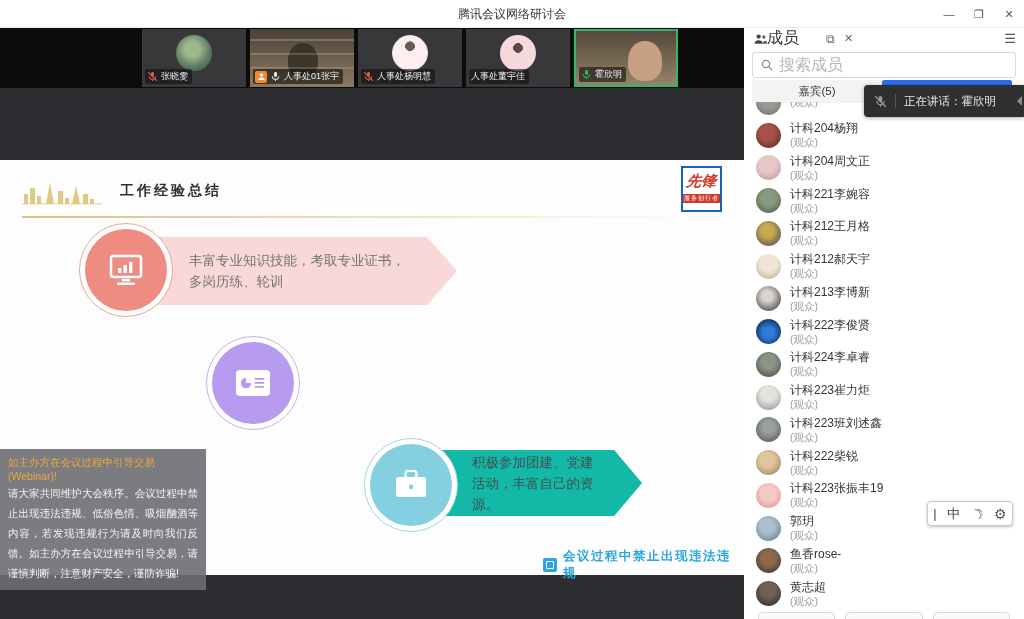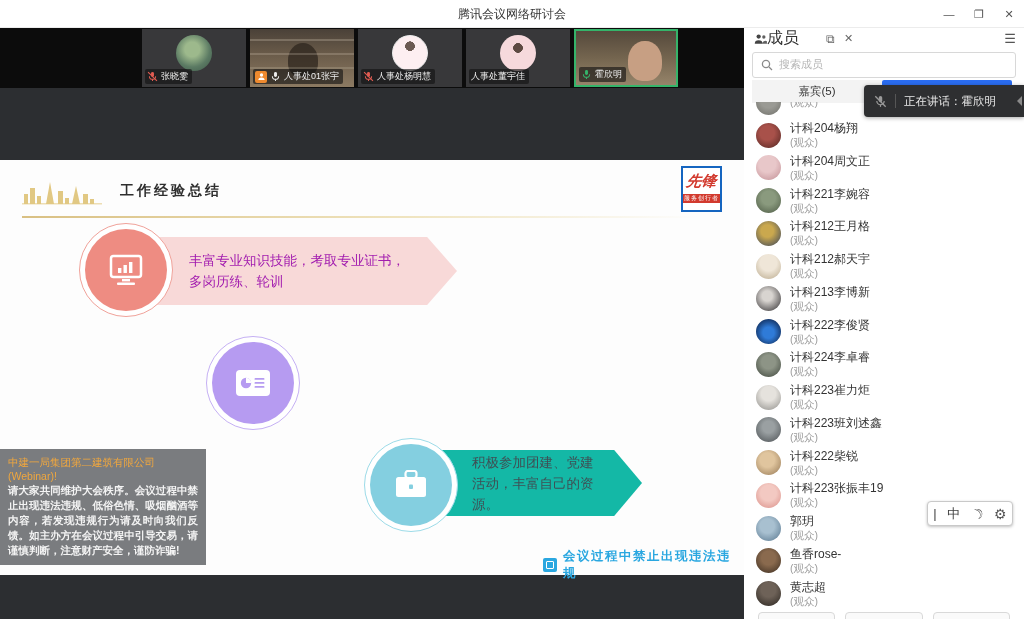--- a/index.html
+++ b/index.html
@@ -42,45 +42,45 @@
   .badge-sub { background:#d23a2e; color:#fff; font-size:6px; line-height:9px; letter-spacing:1px; }
 
   .circle { position:absolute; width:94px; height:94px; border-radius:50%; background:#fff; display:flex; align-items:center; justify-content:center; z-index:2; }
   .cfill { width:82px; height:82px; border-radius:50%; display:flex; align-items:center; justify-content:center; }
   .c1 { border:1.5px solid #f0a29a; } .c1 .cfill { background:#ee8c82; }
   .c2 { border:1.5px solid #c5b0f4; } .c2 .cfill { background:#b69bf1; }
   .c3 { border:1.5px solid #9cdbe8; } .c3 .cfill { background:#84cfe0; }
   .pos-c1 { left:79px; top:63px; } .pos-c2 { left:206px; top:176px; } .pos-c3 { left:364px; top:278px; }
 
   .banner { position:absolute; display:flex; align-items:center; font-size:13.5px; line-height:21px; z-index:1; }
-  .bn1 { left:125px; top:77px;  width:332px; height:68px; padding:0 52px 0 64px; background:#f8d9d8; color:#a21caf;
+  .bn1 { left:125px; top:77px;  width:332px; height:68px; padding:0 52px 0 64px; background:#f8d9d8; color:#737373;
          clip-path:polygon(0 0, 91% 0, 100% 50%, 91% 100%, 0 100%); }
   .bn2 { left:252px; top:187px; width:254px; height:76px; padding:0 46px 0 64px; background:#e8e1fa; color:#4a4650;
          clip-path:polygon(0 0, 89% 0, 100% 50%, 89% 100%, 0 100%); }
   .bn3 { left:410px; top:290px; width:232px; height:66px; padding:0 40px 0 62px; background:#14b8a6; color:#3e5055;
          clip-path:polygon(0 0, 88% 0, 100% 50%, 88% 100%, 0 100%); }
 
   .notice { position:absolute; left:0; top:289px; width:206px; background:rgba(108,110,113,.9); padding:6px 8px 7px; }
   .notice-t { color:#f0a73e; font-size:10.5px; line-height:14px; }
-  .notice-b { color:#f4f4f4; font-size:10.5px; line-height:15px; text-align:justify;font-weight:bold; }
+  .notice-b { color:#f4f4f4; font-size:10.5px; line-height:20px; text-align:justify; }
 
   .company { position:absolute; left:543px; top:388px; display:flex; align-items:center; gap:6px; }
   .clogo { width:14px; height:14px; background:#2aa7e0; border-radius:2px; position:relative; }
   .clogo::after { content:""; position:absolute; inset:3px; border:1.5px solid #fff; border-radius:1px; }
   .ctext { color:#2aa7e0; font-size:12.5px; font-weight:bold; letter-spacing:1.5px; }
 
   
   .sidebar { position:absolute; top:28px; left:744px; width:280px; height:591px; background:#ffffff; }
   .s-head { position:relative; height:21px; display:flex; align-items:center; padding:0 10px; }
   .s-head-title { font-size:16px; color:#333; }
   .s-popout { position:absolute; left:82px; font-size:12px; color:#666; }
   .s-close { position:absolute; left:100px; font-size:11px; color:#666; }
   .s-menu { position:absolute; right:8px; font-size:13px; color:#555; }
   .search { position:absolute; top:24px; left:8px; right:8px; height:26px; border:1px solid #d8d8d8; border-radius:3px; display:flex; align-items:center; gap:6px; padding:0 8px; background:#fff; }
-  .search input { border:none; outline:none; flex:1; font-size:11px; color:#4c1d95; font-family:Liberation Mono, monospace; }
+  .search input { border:none; outline:none; flex:1; font-size:16px; color:#4c1d95; font-family:Liberation Serif, serif; }
   .search input::placeholder { color:#b5b5b5; }
   .tabs { position:absolute; top:52px; left:8px; right:12px; height:23px; display:flex; }
   .tab { flex:1; display:flex; align-items:center; justify-content:center; font-size:11.5px; }
   .tab-guest { background:#f3f3f3; color:#333; }
   .tab-aud { background:#2a6cf0; color:#fff; border-radius:2px; }
 
   .toast { position:absolute; left:120px; top:57px; right:0; height:32px; background:#2e2f31; border-radius:4px 0 0 4px; display:flex; align-items:center; gap:8px; padding:0 16px 0 10px; z-index:6; box-shadow:0 1px 4px rgba(0,0,0,.35); }
   .toast-div { width:1px; height:14px; background:#565656; }
   .toast-text { color:#e9e9e9; font-size:11.5px; white-space:nowrap; }
   .toast-arrow { position:absolute; right:2px; top:11px; width:0; height:0; border:5px solid transparent; border-right-color:#8a8a8a; border-left-width:0; }
@@ -262,21 +262,21 @@
         <div class="cfill">
           <svg width="34" height="30" viewBox="0 0 34 30">
             <rect x="11.5" y="1" width="11" height="7" rx="2.5" fill="none" stroke="#fff" stroke-width="2.2"></rect>
             <rect x="2" y="7" width="30" height="20" rx="2.5" fill="#fff"></rect>
             <rect x="15" y="14.5" width="4" height="4.5" rx="1" fill="#84cfe0"></rect>
           </svg>
         </div>
       </div>
 
       <div class="notice">
-        <div class="notice-t">中建一局集团第二建筑有限公司(Webinar)!</div>
+        <div class="notice-t">如主办方在会议过程中引导交易(Webinar)!</div>
         <div class="notice-b">请大家共同维护大会秩序。会议过程中禁止出现违法违规、低俗色情、吸烟酗酒等内容，若发现违规行为请及时向我们反馈。如主办方在会议过程中引导交易，请谨慎判断，注意财产安全，谨防诈骗!</div>
       </div>
 
       <div class="company">
         <span class="clogo"></span>
         <span class="ctext">会议过程中禁止出现违法违规</span>
       </div>
 
     </div>
   </div>

